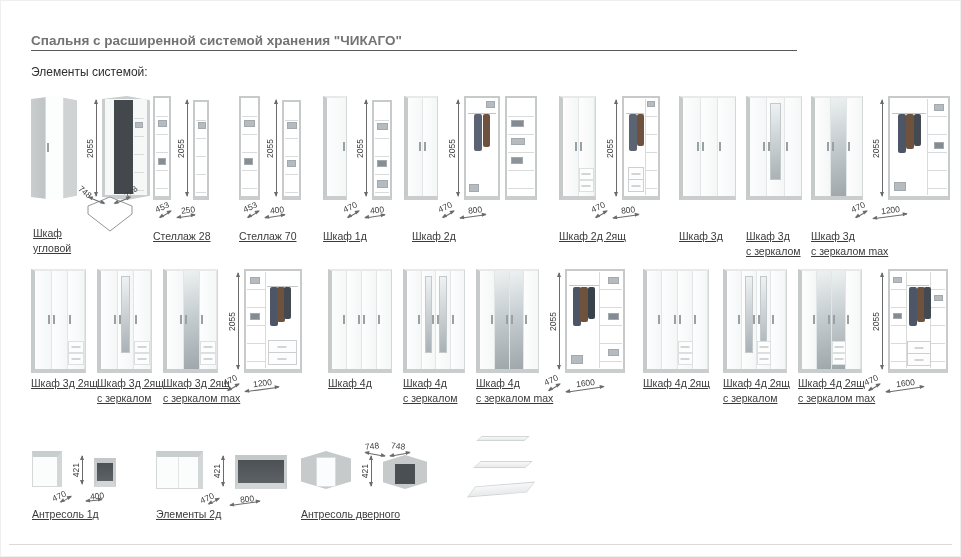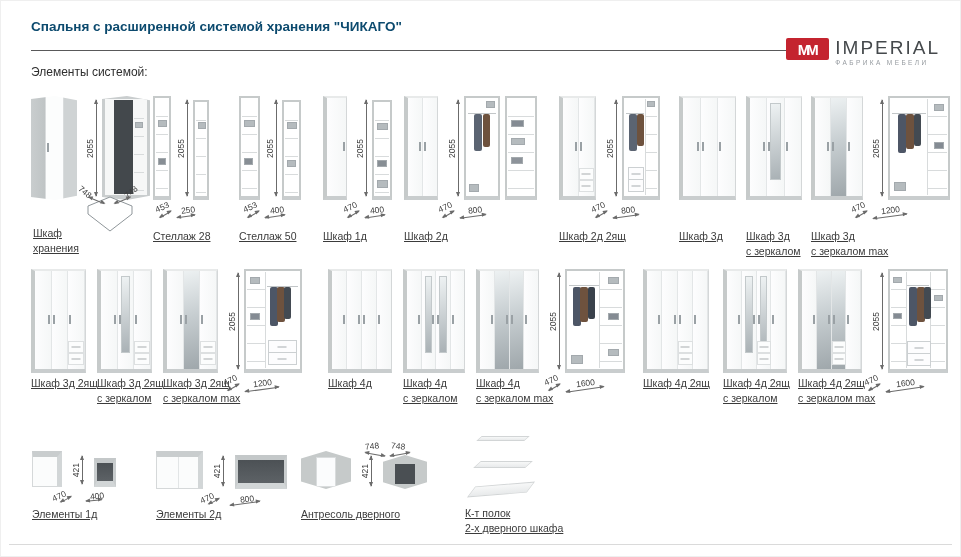--- a/index.html
+++ b/index.html
@@ -1,18 +1,18 @@
 <!DOCTYPE html>
 <html><head>
 <meta charset="utf-8">
 <style>
   html,body{margin:0;padding:0;background:#fff;font-family:"Liberation Sans",sans-serif;}
   .page{position:relative;width:959px;height:555px;background:#fff;border:1px solid #efefef;overflow:hidden;}
   .bottom-line{position:absolute;left:8px;right:8px;bottom:11px;height:1px;background:#dadada;}
-  .title{position:absolute;left:30px;top:18px;font-size:13.5px;font-weight:bold;color:#0c4a6e;}
+  .title{position:absolute;left:30px;top:32px;font-size:13.5px;font-weight:bold;color:#737373;}
   .rule{position:absolute;left:30px;top:49px;width:766px;height:1px;background:#59595a;}
   .subtitle{position:absolute;left:30px;top:64px;font-size:12px;color:#2e2e2e;}
   .logo{position:absolute;right:20px;top:37px;display:flex;align-items:flex-start;gap:6px;}
   .logo-mark{width:40px;height:22px;background:#c4242f;border-radius:2px;color:#fff;display:flex;align-items:center;justify-content:center;font-weight:900;font-size:15px;letter-spacing:-4px;padding-right:3px;}
   .logo-name{font-size:19px;color:#45494c;letter-spacing:2px;line-height:1;font-weight:500;}
   .logo-tag{font-size:6.5px;color:#969ba0;letter-spacing:2.4px;margin-top:2px;}
   .grp{position:absolute;}
   .fig{display:flex;align-items:flex-end;gap:5px;}
   .wc{position:relative;display:flex;background:#fbfcfc;border:1px solid #d4d7d8;border-top:2px solid #e8eaea;border-left:4px solid #c6caca;border-bottom:4px solid #c9cdce;box-sizing:border-box;}
   .door{flex:1;position:relative;border-right:1px solid #e3e6e7;background:linear-gradient(90deg,#fdfdfe,#f5f7f7);}
@@ -64,27 +64,20 @@
   .ahole{position:absolute;left:28%;right:28%;top:26%;bottom:16%;background:#4a4f53;display:block;}
   .shp{display:block;background:linear-gradient(180deg,#f7f8f8,#e8eaeb);border:1px solid #d2d5d6;transform:skewX(-48deg);}
 </style>
 </head>
 <body>
 
 <div class="page">
   <div class="title">Спальня с расширенной системой хранения "ЧИКАГО"</div>
   <div class="rule"></div>
   <div class="subtitle">Элементы системой:</div>
-  <div class="logo">
-    <div class="logo-mark">MM</div>
-    <div>
-      <div class="logo-name">IMPERIAL</div>
-      <div class="logo-tag">ФАБРИКА МЕБЕЛИ</div>
-    </div>
-  </div>
 
   <div class="grp" style="left:30px;top:95px;">
     <div class="fig">
       <div class="cwc" style="width:46px;height:104px;">
         <div class="s1"></div>
         <div class="s2">
             <i class="hdl l"></i>
           </div>
         <div class="s3"></div>
       </div>
@@ -103,21 +96,21 @@
       <svg width="48" height="36" viewBox="0 0 48 36">
           <polygon points="2,10 24,1 46,10 46,18 24,35 2,18" fill="#ffffff" stroke="#8f969a" stroke-width="1"></polygon>
         </svg>
       <span class="wnum" style="left:-8px;top:-9px;transform:rotate(40deg);">748</span>
       <span class="wnum" style="left:38px;top:-9px;transform:rotate(-40deg);">748</span>
       <i class="arh" style="left:2px;top:4px;width:17px;transform:rotate(22deg);"></i>
       <i class="arh" style="left:28px;top:4px;width:17px;transform:rotate(-22deg);"></i>
     </div>
     <div class="lbl" style="left:2px;top:130px;">
       <span>Шкаф</span>
-        <span>хранения</span>
+        <span>угловой</span>
     </div>
   </div>
 
   <div class="grp" style="left:152px;top:95px;">
     <div class="fig">
       <div class="wo" style="width:18px;height:104px;">
         <i class="shlv" style="inset:1px;"></i>
         <i class="bx" style="left:3px;top:22px;width:9px;height:7px;"></i>
         <i class="bx" style="left:3px;top:60px;width:8px;height:7px;background:#878e94;"></i>
       </div>
@@ -158,21 +151,21 @@
         <i class="bx" style="left:3px;top:58px;width:9px;height:7px;"></i>
       </div>
     </div>
     <div class="und" style="left:6px;top:105px;width:60px;height:22px;">
       <i class="arh" style="left:2px;top:13px;width:13px;transform:rotate(-30deg);"></i>
       <span class="dnum" style="left:-2px;top:1px;">453</span>
       <i class="arh" style="left:20px;top:15px;width:20px;transform:rotate(-8deg);"></i>
       <span class="wnum" style="left:25px;top:4px;">400</span>
     </div>
     <div class="lbl" style="left:0;top:133px;">
-        <span>Стеллаж 50</span>
+        <span>Стеллаж 70</span>
       </div>
   </div>
 
   <div class="grp" style="left:322px;top:95px;">
     <div class="fig">
       <div class="wc" style="width:24px;height:104px;">
         <div class="door">
             <i class="hdl r"></i>
           </div>
       </div>
@@ -225,21 +218,21 @@
         <i class="bx" style="left:4px;top:40px;width:14px;height:7px;"></i>
         <i class="bx" style="left:4px;top:59px;width:12px;height:7px;background:#8d939a;"></i>
       </div>
     </div>
     <div class="und" style="left:36px;top:105px;width:70px;height:22px;">
       <i class="arh" style="left:2px;top:13px;width:13px;transform:rotate(-30deg);"></i>
       <span class="dnum" style="left:-2px;top:1px;">470</span>
       <i class="arh" style="left:20px;top:15px;width:26px;transform:rotate(-8deg);"></i>
       <span class="wnum" style="left:28px;top:4px;">800</span>
     </div>
-    <div class="lbl" style="left:0;top:133px;">
+    <div class="lbl" style="left:8px;top:133px;">
         <span>Шкаф 2д</span>
       </div>
   </div>
 
   <div class="grp" style="left:558px;top:95px;">
     <div class="fig">
       <div class="wc" style="width:37px;height:104px;">
         <div class="door">
             <i class="hdl r"></i>
           </div>
@@ -654,21 +647,21 @@
       </div>
       <div class="aob" style="width:22px;height:29px;margin-left:6px;"></div>
     </div>
     <div class="und" style="left:14px;top:40px;width:70px;height:16px;">
       <i class="arh" style="left:14px;top:8px;width:12px;transform:rotate(-28deg);"></i>
       <span class="dnum" style="left:6px;top:0;">470</span>
       <i class="arh" style="left:40px;top:9px;width:16px;transform:rotate(-6deg);"></i>
       <span class="wnum" style="left:44px;top:0;">400</span>
     </div>
     <div class="lbl" style="left:0;top:56px;">
-        <span>Элементы 1д</span>
+        <span>Антресоль 1д</span>
       </div>
   </div>
 
   <div class="grp" style="left:155px;top:450px;">
     <div class="fig">
       <div class="acb" style="width:47px;height:38px;">
           <i class="seam"></i>
         </div>
       <div class="vdim" style="height:36px;margin-left:4px;">
         <span class="vnum">421</span>
@@ -710,20 +703,16 @@
         <span>Антресоль дверного</span>
       </div>
   </div>
 
   <div class="grp" style="left:464px;top:430px;">
     <div style="position:relative;width:70px;height:70px;">
       <i class="shp" style="position:absolute;left:14px;top:5px;width:46px;height:3px;"></i>
       <i class="shp" style="position:absolute;left:12px;top:30px;width:50px;height:5px;"></i>
       <i class="shp" style="position:absolute;left:8px;top:53px;width:54px;height:9px;transform:skewX(-40deg) rotate(-5deg);"></i>
     </div>
-    <div class="lbl" style="left:0;top:75px;">
-      <span>К-т полок</span>
-        <span>2-х дверного шкафа</span>
-    </div>
   </div>
 
   <div class="bottom-line"></div>
 </div>
 
 </body></html>

